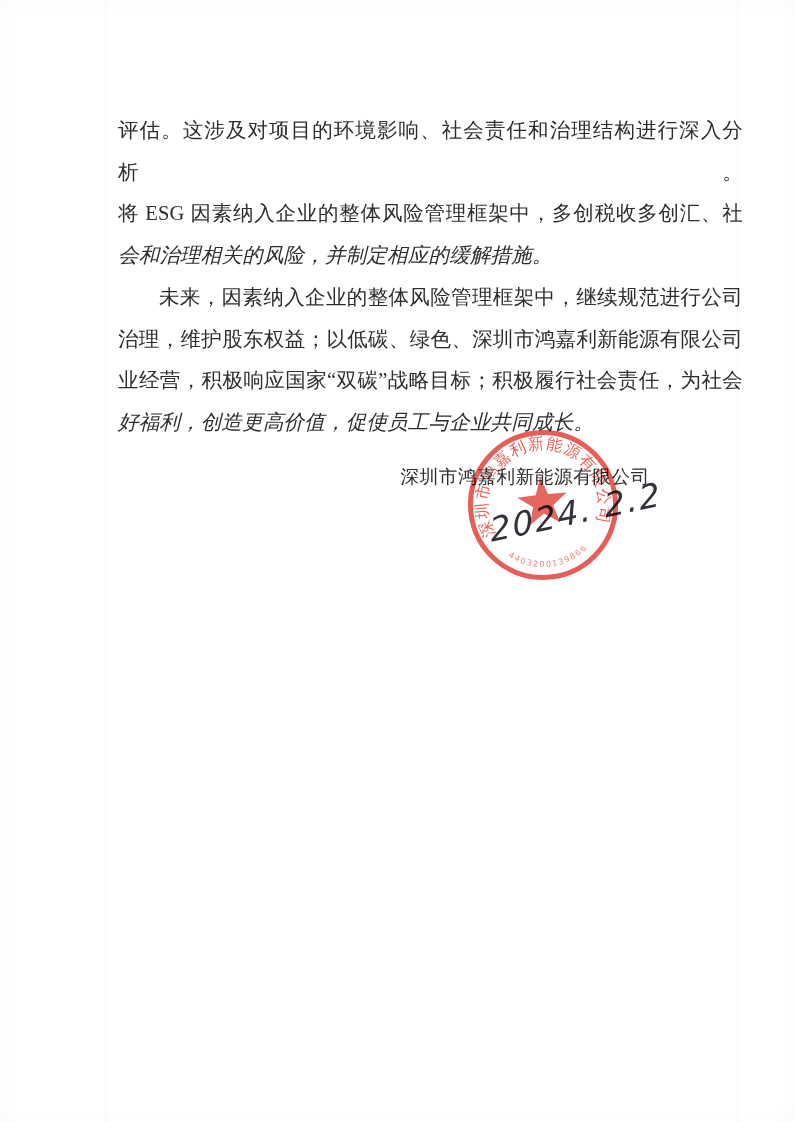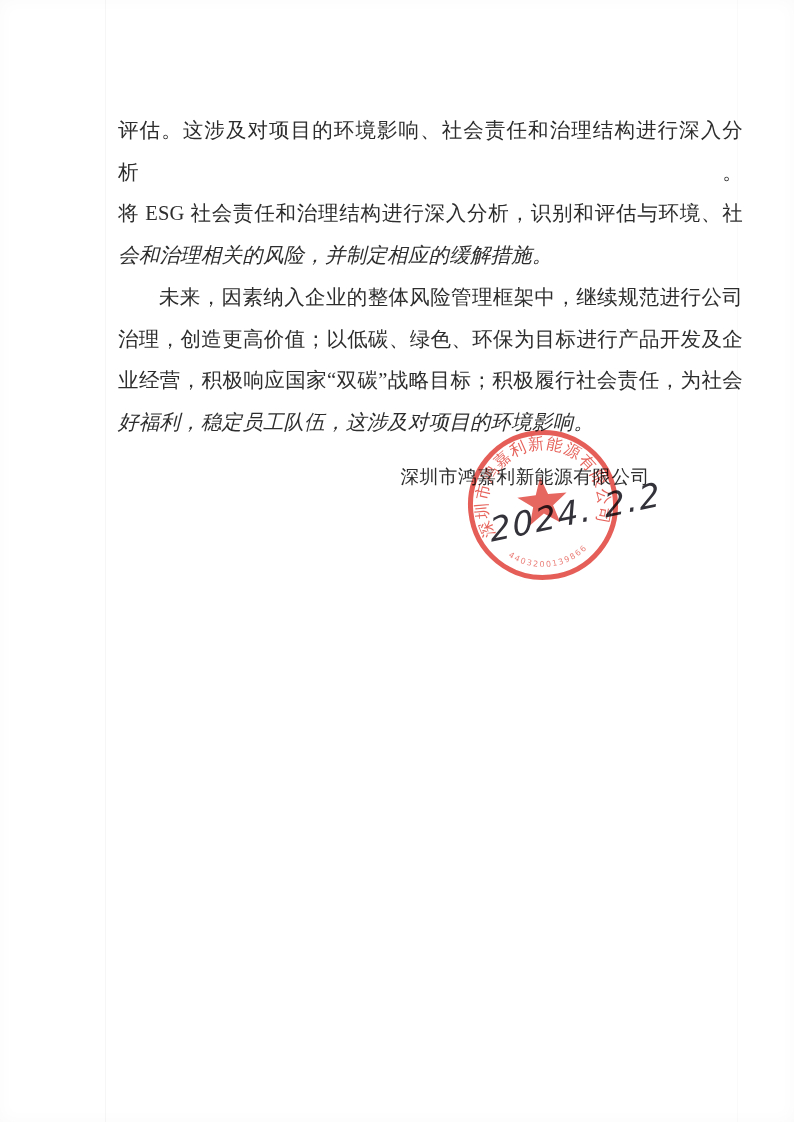--- a/index.html
+++ b/index.html
@@ -90,26 +90,26 @@
 </head>
 <body>
 
 <div class="page">
 
   <div class="scan-line"></div>
   <div class="scan-line right"></div>
 
   <div class="body-text">
     <p class="line">评估。这涉及对项目的环境影响、社会责任和治理结构进行深入分析。</p>
-    <p class="line">将 ESG 社会责任和治理结构进行深入分析，识别和评估与环境、社</p>
+    <p class="line">将 ESG 因素纳入企业的整体风险管理框架中，多创税收多创汇、社</p>
     <p class="line last">会和治理相关的风险，并制定相应的缓解措施。</p>
     <p class="line indent">未来，因素纳入企业的整体风险管理框架中，继续规范进行公司</p>
-    <p class="line">治理，创造更高价值；以低碳、绿色、环保为目标进行产品开发及企</p>
+    <p class="line">治理，维护股东权益；以低碳、绿色、深圳市鸿嘉利新能源有限公司</p>
     <p class="line">业经营，积极响应国家“双碳”战略目标；积极履行社会责任，为社会</p>
-    <p class="line last">好福利，稳定员工队伍，这涉及对项目的环境影响。</p>
+    <p class="line last">好福利，创造更高价值，促使员工与企业共同成长。</p>
   </div>
 
   <div class="signature">深圳市鸿嘉利新能源有限公司</div>
 
   <div class="stamp">
     <svg width="160" height="160" viewBox="0 0 160 160">
       <defs>
         <path id="seal-arc-top" d="M 29.3 103.7 A 56 56 0 1 1 130.7 103.7" fill="none"></path>
         <path id="seal-arc-bottom" d="M 26.3 111.0 A 62 62 0 0 0 133.7 111.0" fill="none"></path>
       </defs>

